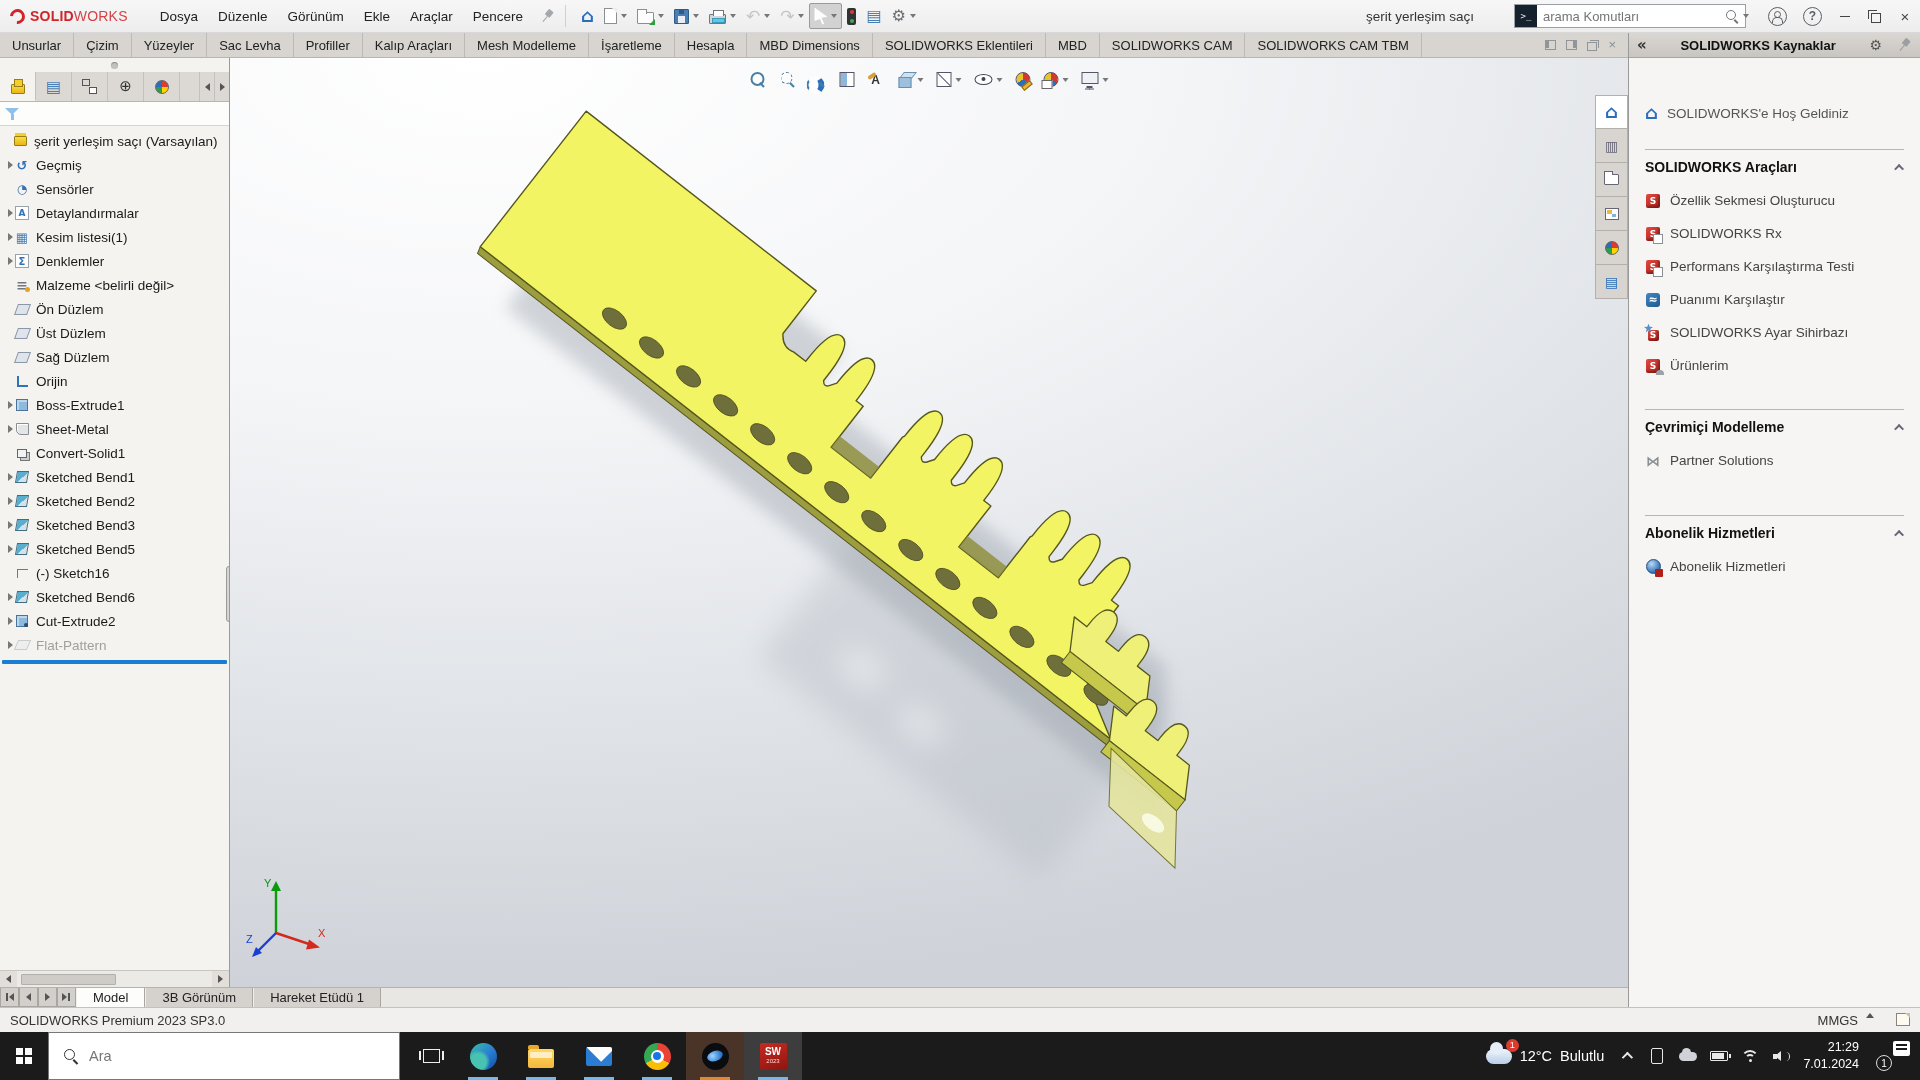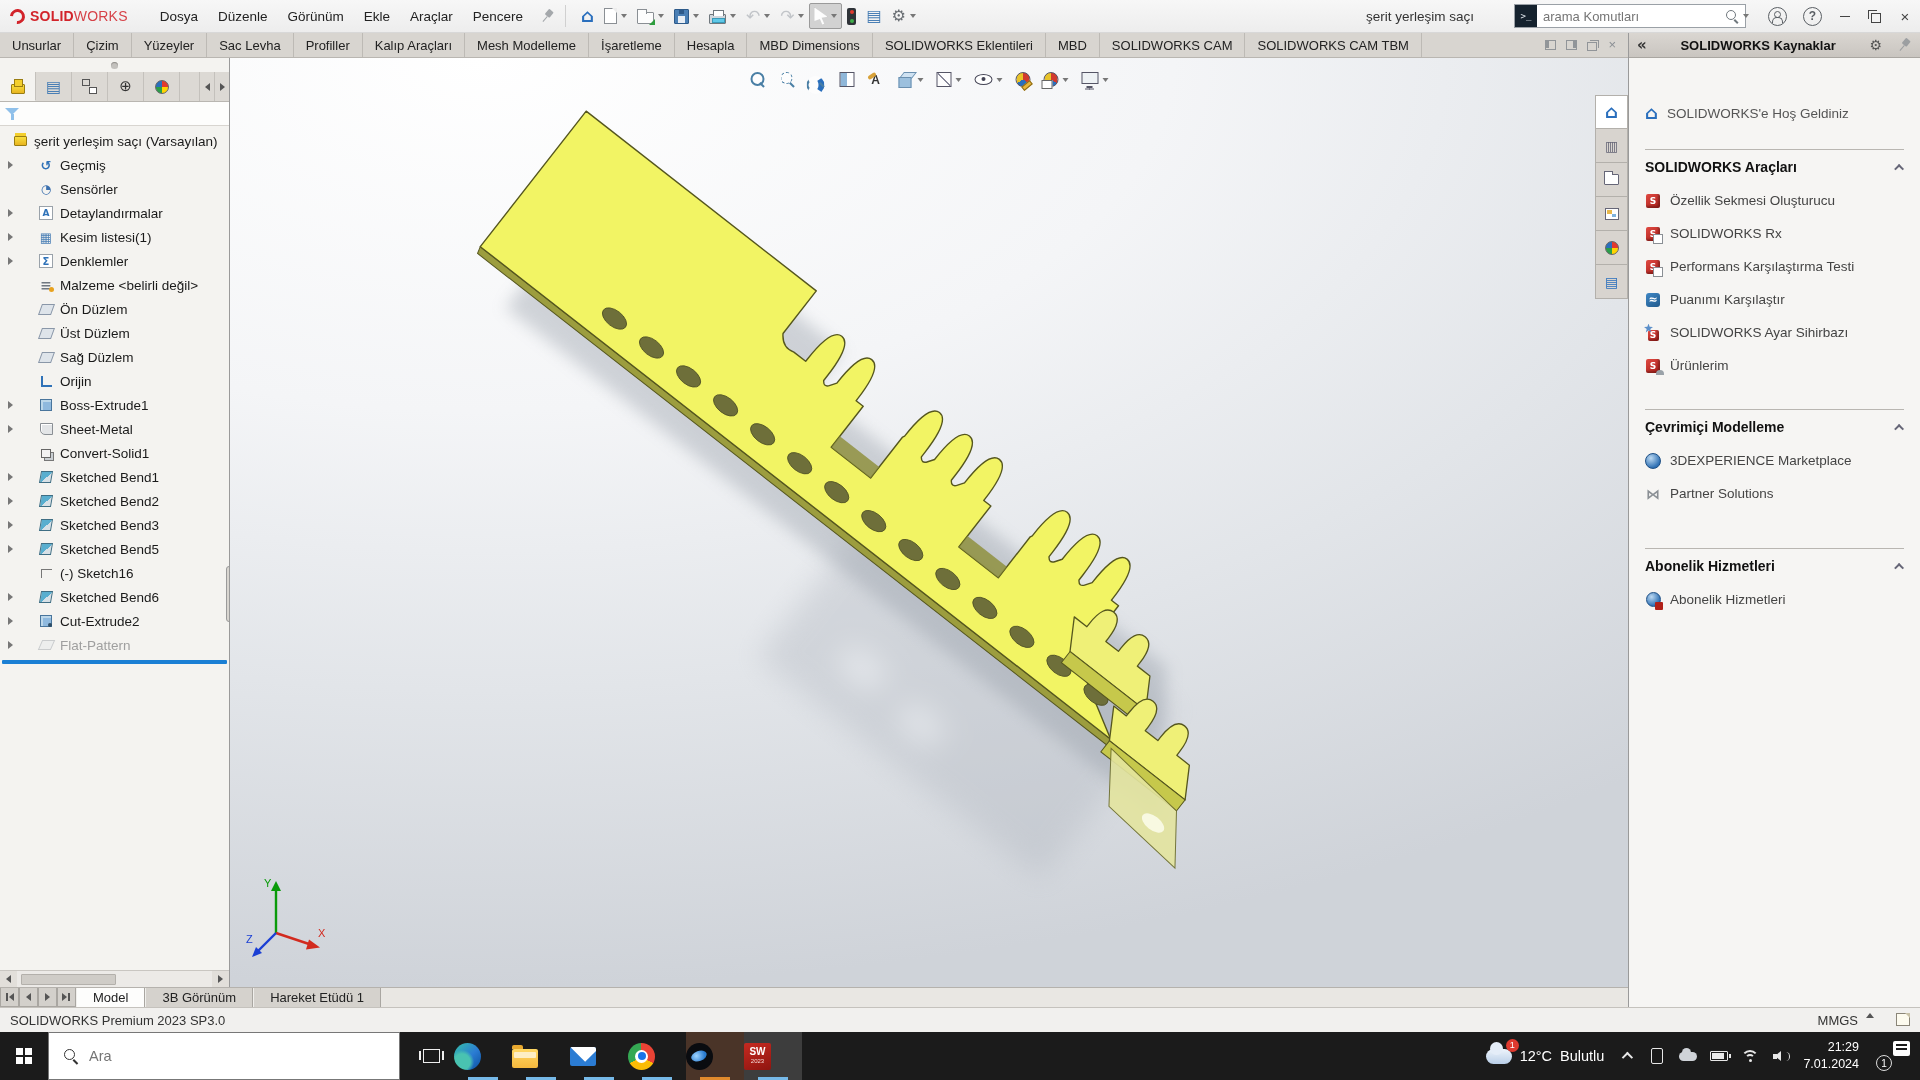--- a/index.html
+++ b/index.html
@@ -87,21 +87,21 @@
 .ft-config{position:relative;width:15px;height:15px}
 .ft-config::before{content:"";position:absolute;left:0;top:0;width:6px;height:5px;border:1.4px solid #555}
 .ft-config::after{content:"";position:absolute;right:0;bottom:0;width:6px;height:5px;border:1.4px solid #555;background:#fff}
 .gi-target{color:#333;font-size:15px;line-height:1}
 .wheel{width:14px;height:14px;border-radius:50%;border:1px solid #666;background:conic-gradient(#e23a2e 0 90deg,#ffd400 90deg 180deg,#2b9e4a 180deg 270deg,#2a6fbd 270deg)}
 #filterrow{height:24px;background:#fdfdfc;border-bottom:1px solid #d8d5d0;display:flex;align-items:center;padding-left:5px}
 .funnel{position:relative;width:14px;height:14px}
 .funnel::before{content:"";position:absolute;left:0;top:1px;width:0;height:0;border-left:7px solid transparent;border-right:7px solid transparent;border-top:7px solid #8fc0ea}
 .funnel::after{content:"";position:absolute;left:5.5px;top:7px;width:3px;height:6px;background:#8fc0ea}
 #tree{flex:1;overflow:hidden;padding-top:3px;position:relative}
-.trow{display:flex;align-items:center;height:24px;font-size:13.5px;color:#1a1a1a;padding-left:38px;position:relative;white-space:nowrap}
+.trow{display:flex;align-items:center;height:24px;font-size:13.5px;color:#1a1a1a;padding-left:14px;position:relative;white-space:nowrap}
 .trow.root{padding-left:12px;}
 .trow .arrow{position:absolute;left:8px;width:0;height:0;border-top:4px solid transparent;border-bottom:4px solid transparent;border-left:5px solid #777;visibility:hidden}
 .trow.has-arrow .arrow{visibility:visible}
 .tico{position:relative;width:16px;height:16px;margin-right:6px;flex:none;display:flex;align-items:center;justify-content:center;font-family:"DejaVu Sans",sans-serif}
 .tlabel{overflow:hidden;text-overflow:ellipsis}
 .trow.grayed{color:#9f9f9f}
 .trow.grayed .tico{opacity:.55}
 .rollback{height:4px;background:#1a7fd4;margin:3px 2px 0 2px;border-radius:1px}
 .ic-part::before{content:"";width:11px;height:8px;background:linear-gradient(180deg,#f8df3e,#e8b41f);border:1px solid #9a7d12;border-radius:1px;box-shadow:0 -4px 0 -1px #f3cf2e}
 .ic-history::before{content:"↺";color:#2f72b8;font-size:13px;font-weight:bold}
@@ -217,21 +217,21 @@
  radial-gradient(ellipse 14px 22px at 22% 35%,#e07b28 0 60%,transparent 61%),
  radial-gradient(ellipse 13px 20px at 38% 30%,#e8933c 0 60%,transparent 61%),
  radial-gradient(ellipse 10px 14px at 55% 45%,#d8username 0 0%,transparent 0%),
  radial-gradient(ellipse 12px 16px at 55% 50%,#e8a04a 0 60%,transparent 61%),
  radial-gradient(circle at 90% 75%,#c96a20 0 10%,transparent 11%),
  linear-gradient(180deg,#f8f2e6 0 55%,#e8c98f 55% 75%,#caa45c 75%)}
 .tvbtn{width:46px;height:48px;display:flex;align-items:center;justify-content:center;margin-left:8px}
 .taskview{position:relative;width:17px;height:14px;border:1.6px solid #eee;background:transparent}
 .taskview::before{content:"";position:absolute;left:-5px;top:1px;width:2px;height:9px;background:#eee}
 .taskview::after{content:"";position:absolute;right:-5px;top:1px;width:2px;height:9px;background:#eee}
-.appcell{width:58px;height:48px;display:flex;align-items:center;justify-content:flex-start;position:relative}
+.appcell{width:58px;height:48px;display:flex;align-items:center;justify-content:center;position:relative}
 .appcell.running::after{content:"";position:absolute;bottom:0;left:14px;right:14px;height:3px;background:#76b9e8}
 .appcell.accent-orange::after{background:#e08a2d}
 .appcell.hl{background:#4a3428}
 .appcell.active-app{background:#3d3d3d}
 .edgeicon{width:27px;height:27px;border-radius:50%;background:radial-gradient(circle at 30% 70%,#49c3b1 0 30%,transparent 45%),linear-gradient(135deg,#35c1a8 0%,#2b7cd3 55%,#0a4f9e 100%)}
 .foldericon{position:relative;width:26px;height:19px;background:linear-gradient(180deg,#ffd864,#f5b83d);border-radius:2px;margin-top:4px}
 .foldericon::before{content:"";position:absolute;left:0;top:-4px;width:11px;height:4px;background:#e8a82f;border-radius:2px 2px 0 0}
 .foldericon::after{content:"";position:absolute;left:2px;top:3px;right:2px;height:6px;background:#fdeec4;border-radius:1px}
 .mailicon{position:relative;width:26px;height:19px;background:#2b7cd3;border-radius:2px;overflow:hidden}
 .mailicon::before{content:"";position:absolute;left:1px;top:-9px;width:24px;height:18px;background:#fff;transform:rotate(45deg)}
@@ -754,24 +754,20 @@
         <span class="pico ic-products"></span>
         <span>Ürünlerim</span>
       </div>
 
     <div class="tp-divider"></div>
     <div class="tp-sec-title">
       <span>Çevrimiçi Modelleme</span>
       <i class="chev-up"></i>
     </div>
 
-      <div class="tp-item">
-        <span class="pico ic-globe"></span>
-        <span>3DEXPERIENCE Marketplace</span>
-      </div>
 
       <div class="tp-item">
         <span class="pico ic-handshake"></span>
         <span>Partner Solutions</span>
       </div>
 
     <div class="tp-divider" style="margin-top:38px"></div>
     <div class="tp-sec-title">
       <span>Abonelik Hizmetleri</span>
       <i class="chev-up"></i>

